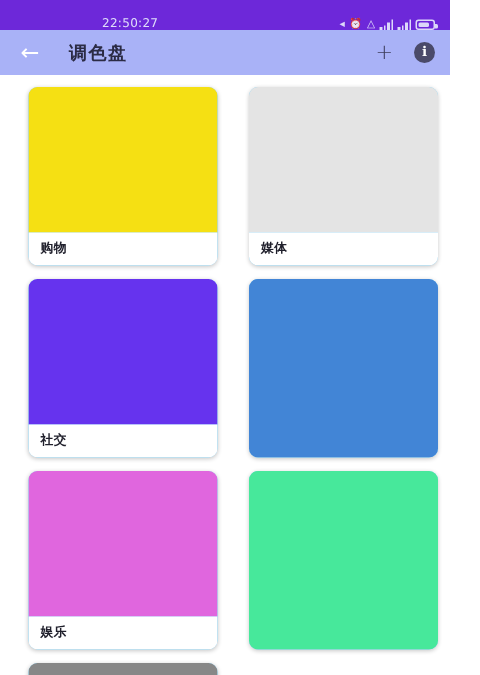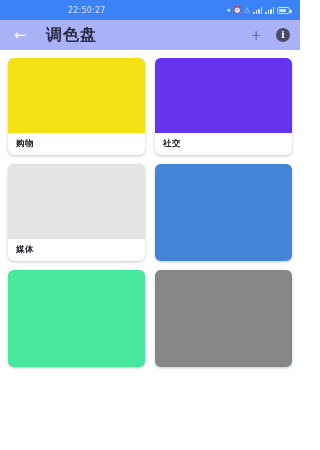--- a/index.html
+++ b/index.html
@@ -13,22 +13,22 @@
   #app {
     width:300px; height:450px;
     position:relative;
     display:flex; flex-direction:column;
     background:#ffffff;
   }
 
   
   .status-bar {
     height:20px;
-    background:#3b82f6;
-    display:flex; align-items:center;
+    background:#6d28d9;
+    display:flex; align-items:flex-end;
     padding:0 10px;
     flex:0 0 auto;
     position:relative;
   }
   .status-time {
     font-size:8px;
     color:#e9ecfd;
     font-family:"DejaVu Sans", sans-serif;
     letter-spacing:0.2px;
     margin-left:58px;
@@ -72,21 +72,21 @@
     flex:0 0 auto;
   }
   .back-btn {
     width:20px; height:20px;
     display:flex; align-items:center; justify-content:center;
     color:#ffffff; font-size:15px; line-height:1;
     cursor:pointer;
   }
   .app-title {
     margin-left:16px;
-    font-size:16px; font-weight:bold;
+    font-size:12px; font-weight:bold;
     color:#2b2b45;
     letter-spacing:1px;
   }
   .bar-actions {
     margin-left:auto;
     display:flex; align-items:center; gap:14px;
   }
   .add-btn {
     color:#3c3c5a; font-size:14px; line-height:1;
     cursor:pointer; font-weight:300;
@@ -111,22 +111,23 @@
     overflow:hidden;
     background:#ffffff;
   }
 
   .card {
     background:#7dd3fc;
     border-radius:6px;
     box-shadow:0 1px 3px rgba(0,0,0,0.22);
     overflow:hidden;
     display:flex; flex-direction:column;
-    height:97px;
+    height:119px;
     cursor:pointer;
+    margin-left:11px;
   }
   .swatch {
     flex:1 1 auto;
     min-height:0;
   }
   .card-label {
     height:22px;
     flex:0 0 22px;
     display:flex; align-items:center;
     padding:0 8px;
@@ -176,34 +177,38 @@
   </div>
 
   <div class="grid">
 
     <div class="card">
       <div class="swatch" style="background: rgb(245, 224, 19);"></div>
       <div class="card-label">购物</div>
     </div>
 
     <div class="card">
+      <div class="swatch" style="background: rgb(228, 228, 228);"></div>
+      <div class="card-label">媒体</div>
+    </div>
+
+    <div class="card">
       <div class="swatch" style="background: rgb(102, 51, 238);"></div>
       <div class="card-label">社交</div>
     </div>
 
     <div class="card">
-      <div class="swatch" style="background: rgb(228, 228, 228);"></div>
-      <div class="card-label">媒体</div>
-    </div>
-
-    <div class="card">
       <div class="swatch" style="background: rgb(66, 133, 214);"></div>
     </div>
 
 
+    <div class="card">
+      <div class="swatch" style="background: rgb(224, 102, 222);"></div>
+      <div class="card-label">娱乐</div>
+    </div>
 
     <div class="card">
       <div class="swatch" style="background: rgb(71, 232, 155);"></div>
 
     </div>
 
     <div class="card">
       <div class="swatch" style="background: rgb(135, 135, 135);"></div>
 
     </div>

